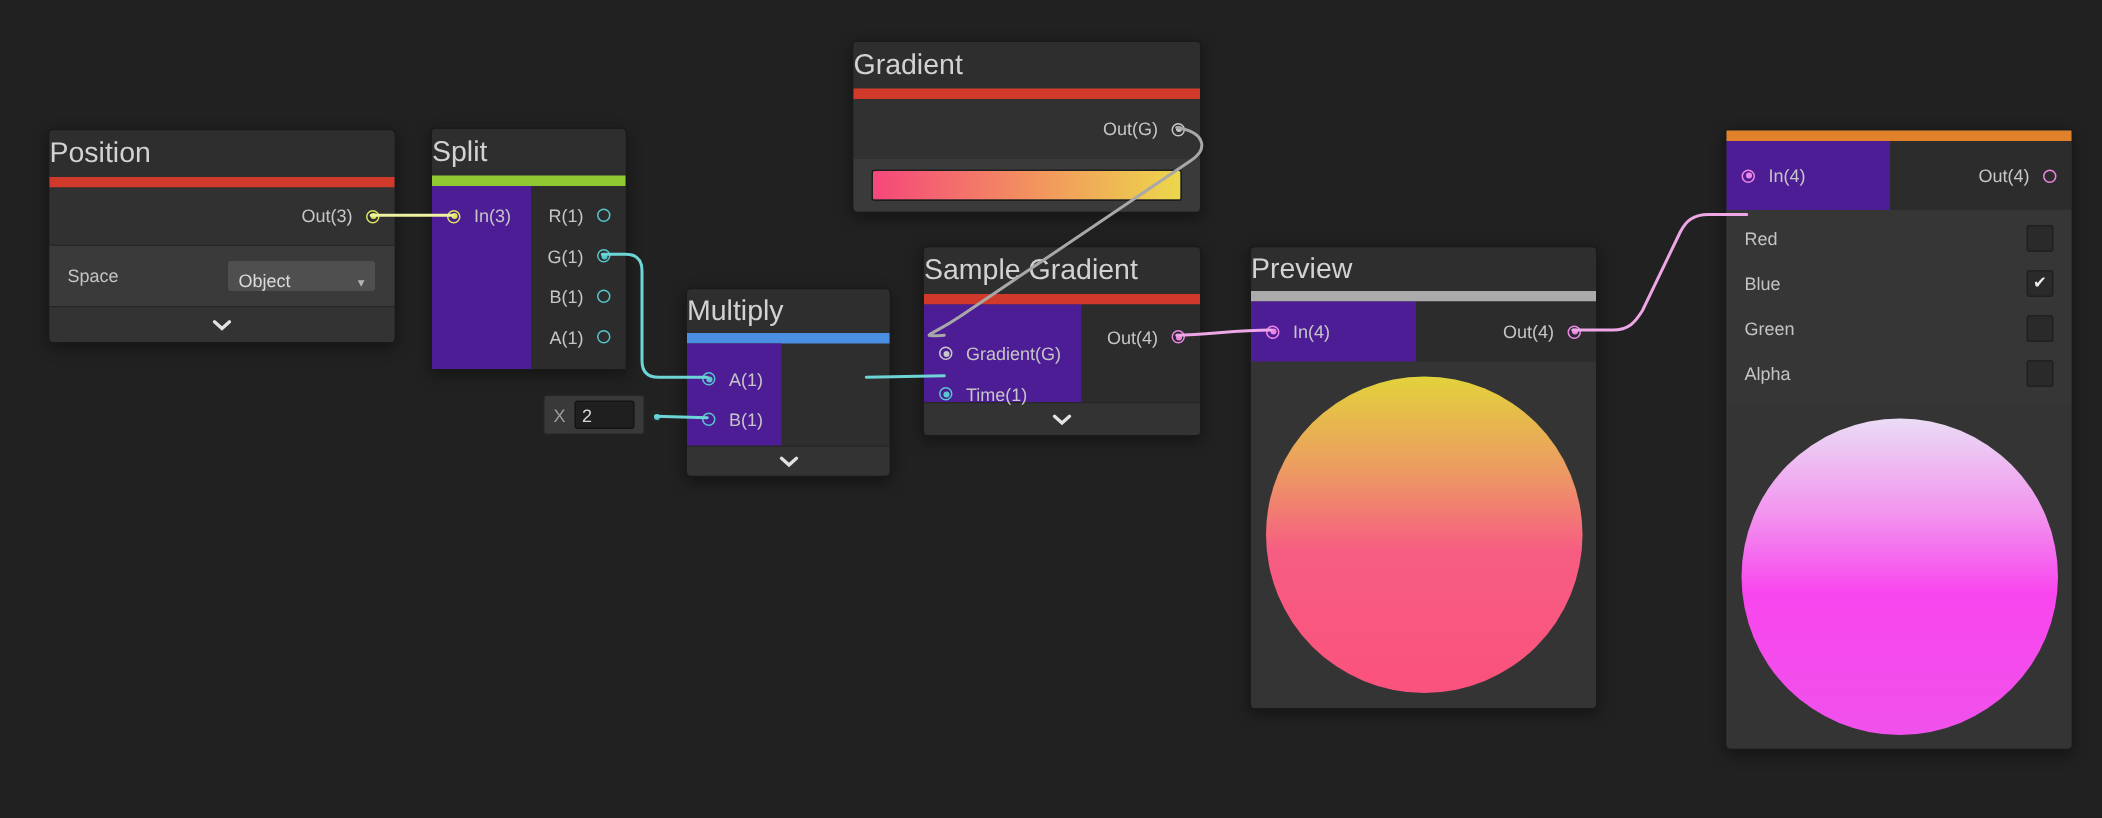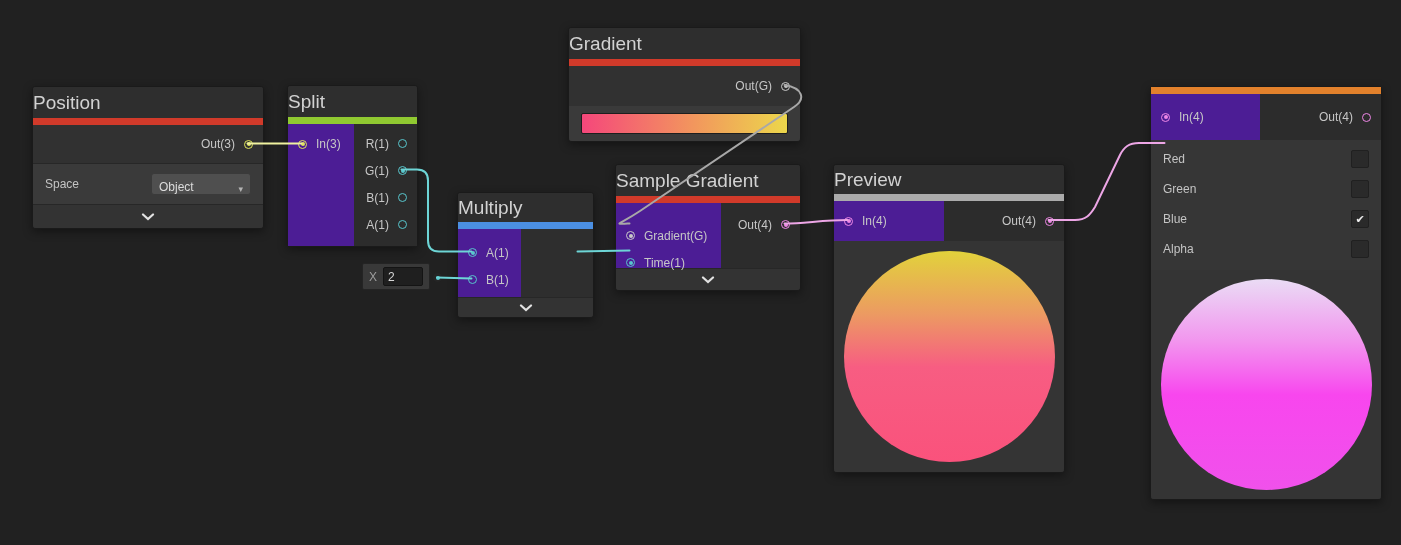--- a/index.html
+++ b/index.html
@@ -261,29 +261,29 @@
     </div>
   </div>
   <div class="chk-section" style="height:130px;padding-top:4px;box-sizing:border-box;">
     <div class="chk-row">
       <span>Red</span>
       <div class="chk" data-checked="false">
         
       </div>
     </div>
     <div class="chk-row">
+      <span>Blue</span>
+      <div class="chk" data-checked="true">
+        <span class="mark">✔</span>
+      </div>
+    </div>
+    <div class="chk-row">
       <span>Green</span>
       <div class="chk" data-checked="false">
         
-      </div>
-    </div>
-    <div class="chk-row">
-      <span>Blue</span>
-      <div class="chk" data-checked="true">
-        <span class="mark">✔</span>
       </div>
     </div>
     <div class="chk-row">
       <span>Alpha</span>
       <div class="chk" data-checked="false">
         
       </div>
     </div>
   </div>
   <div class="preview-box" style="height:229px;">

